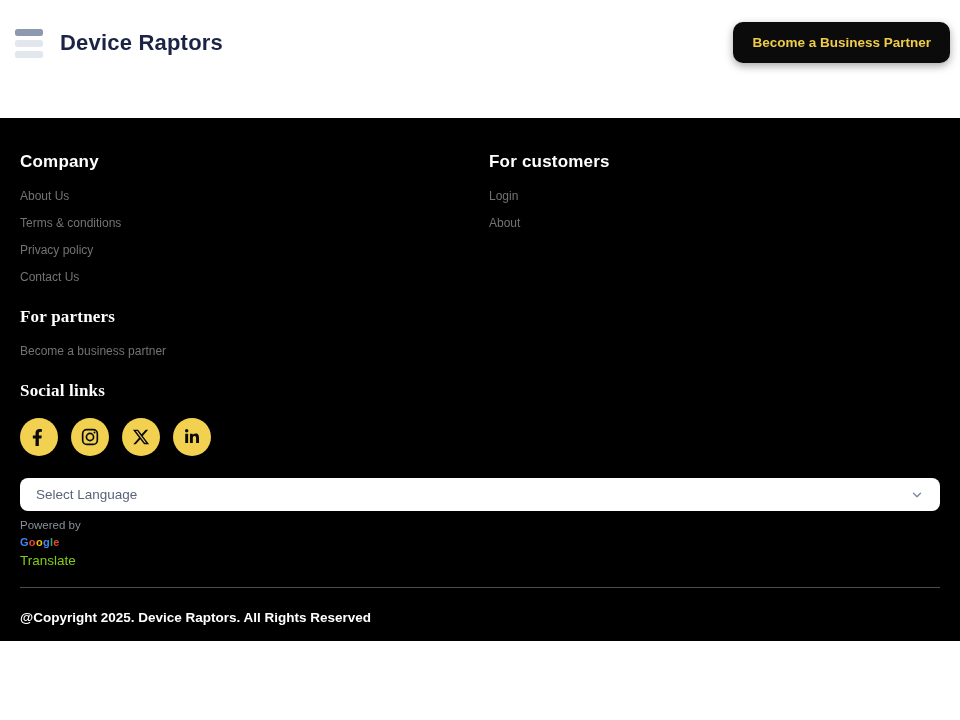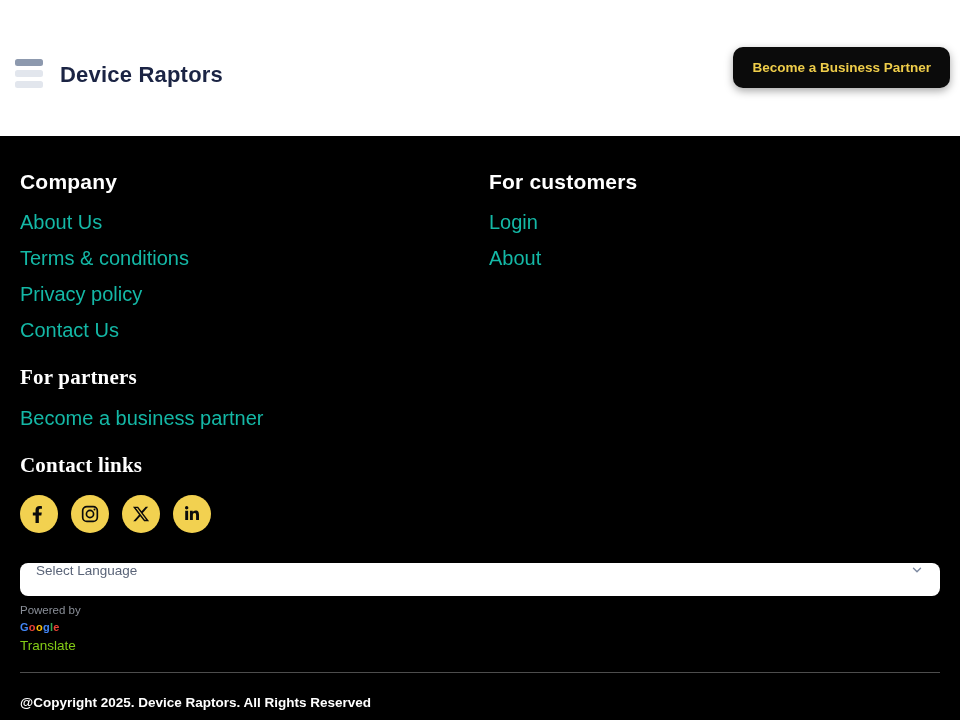--- a/index.html
+++ b/index.html
@@ -8,24 +8,23 @@
     width: 960px; height: 720px;
     background: #ffffff;
     font-family: "Liberation Sans", sans-serif;
     overflow: hidden;
   }
 
   
   .header {
     height: 70px;
     display: flex;
-    align-items: flex-end;
+    align-items: center;
     background: #ffffff;
     padding: 15px 10px 0 15px;
-    margin-top: 18px;
   }
   .hamburger {
     width: 28px;
     display: flex;
     flex-direction: column;
     gap: 4px;
     cursor: pointer;
     margin-top: 2px;
   }
   .hamburger .bar { height: 7px; border-radius: 2.5px; width: 28px; }
@@ -57,54 +56,54 @@
     margin-top: 48px;
     background: #000000;
     color: #ffffff;
     padding: 34px 20px 0 20px;
   }
   .footer-cols { display: flex; }
   .col-left { width: 469px; }
   .col-right { flex: 1; }
   .footer-heading {
     margin: 0 0 17px 0;
-    font-size: 21px;
+    font-size: 17px;
     font-weight: bold;
     color: #ffffff;
     letter-spacing: 0.2px;
   }
   .footer-heading.spaced { margin-top: 23px; font-family: Liberation Serif, serif; }
   .footer-link {
     display: block;
-    color: #14b8a6;
+    color: #737373;
     text-decoration: none;
-    font-size: 20px;
+    font-size: 12px;
     margin-bottom: 13px;
     cursor: pointer;
     width: fit-content;
   }
   .social-row { display: flex; gap: 13px; margin-top: 4px; }
   .social-btn {
     width: 38px; height: 38px;
     border-radius: 50%;
     background: #f2d150;
     display: flex;
     align-items: center;
     justify-content: center;
     cursor: pointer;
   }
   .social-btn svg { display: block; }
 
   .lang-select {
-    margin-top: 30px;
+    margin-top: 22px;
     height: 33px;
     background: #ffffff;
     border-radius: 8px;
     display: flex;
-    align-items: flex-start;
+    align-items: center;
     padding: 0 16px;
     cursor: pointer;
   }
   .lang-select-value {
     color: #5a6478;
     font-size: 13.5px;
   }
   .lang-chevron { margin-left: auto; display: flex; align-items: center; }
 
   .translate-row {
@@ -154,21 +153,21 @@
     <div class="col-left">
       <h3 class="footer-heading">Company</h3>
       <a class="footer-link">About Us</a>
       <a class="footer-link">Terms &amp; conditions</a>
       <a class="footer-link">Privacy policy</a>
       <a class="footer-link">Contact Us</a>
 
       <h3 class="footer-heading spaced">For partners</h3>
       <a class="footer-link">Become a business partner</a>
 
-      <h3 class="footer-heading spaced">Contact links</h3>
+      <h3 class="footer-heading spaced">Social links</h3>
       <div class="social-row">
         <div class="social-btn">
           <svg width="17" height="17" viewBox="0 0 448 512" fill="#0b0b0b">
             <path d="M279.14 288l14.22-92.66h-88.91v-60.13c0-25.35 12.42-50.06 52.24-50.06h40.42V6.26S260.43 0 225.36 0c-73.22 0-121.08 44.38-121.08 124.72v70.62H22.89V288h81.39v224h100.17V288z"></path>
           </svg>
         </div>
         <div class="social-btn">
           <svg width="20" height="20" viewBox="0 0 24 24" fill="none" stroke="#0b0b0b" stroke-width="2">
             <rect x="3.2" y="3.2" width="17.6" height="17.6" rx="5"></rect>
             <circle cx="12" cy="12" r="4.3"></circle>

